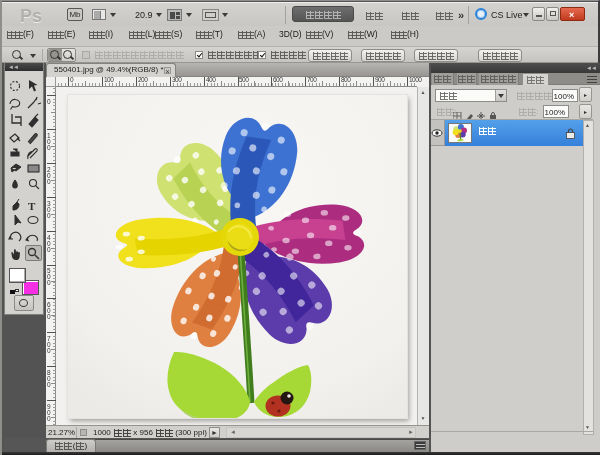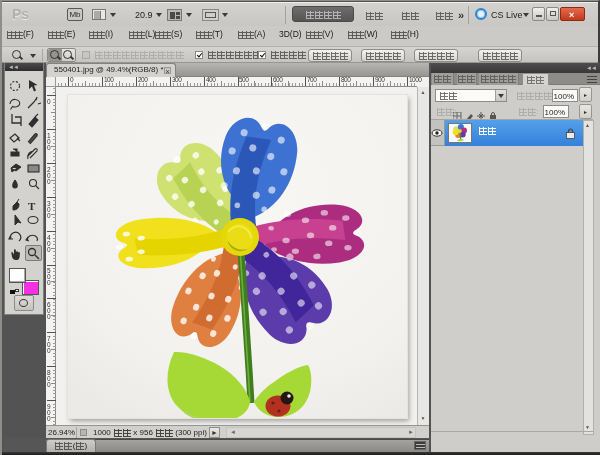--- a/index.html
+++ b/index.html
@@ -84,21 +84,21 @@
 
 #animbar{left:2px;top:437px;width:425px;height:14px;background:#565656;}
 #animstrip{position:absolute;left:42px;top:1px;width:383px;height:13px;background:linear-gradient(#a5a3a0,#8b8985);border-top:1px solid #4a4a48;}
 #animtab{position:absolute;left:42px;top:1px;width:50px;height:13px;background:linear-gradient(#ceccc8,#b4b2ae);
  border:1px solid #7a7875;border-bottom:none;border-radius:3px 3px 0 0;font-size:8px;color:#1c1c1c;text-align:center;line-height:12px;}
 #botborder{left:0;top:451px;width:600px;height:4px;background:linear-gradient(#3a3a3a,#111);}
 </style></head>
 <body>
 <div id="win">
   <div class="abs" id="titlebar">
-    <div class="abs" style="left:10px;top:3px;font-size:14px;font-weight:bold;color:#b2b0ac;text-shadow:0 1px 0 #eceae8;">Ps</div>
+    <div class="abs" style="left:18px;top:3px;font-size:18px;font-weight:bold;color:#b2b0ac;text-shadow:0 1px 0 #eceae8;">Ps</div>
     <div class="abs ticon" style="left:32px;margin-top:28px;">Br</div>
     <div class="abs ticon" style="left:65px;">Mb</div>
     <div class="abs" style="left:90px;top:6px;width:14px;height:11px;border:1px solid #777;background:#e8e8e6;">
       <div style="position:absolute;left:1px;top:1px;width:7px;height:8px;background:#aaa;border-right:1px solid #777;"></div>
       </div>
     <div class="abs caret" style="left:108px;top:10px;"></div>
     <div class="abs" style="left:133px;top:7px;font-size:9px;color:#222;">20.9</div>
     <div class="abs caret" style="left:154px;top:10px;"></div>
     <div class="abs" style="left:165px;top:6px;width:15px;height:12px;border:1px solid #777;background:#b8b8b4;">
       <div style="position:absolute;left:2px;top:2px;width:5px;height:7px;background:#4a4a4a;"></div>
@@ -347,21 +347,21 @@
         <path d="M 159.5,145 a 13 13 0 0 0 20,9 a 17 17 0 0 1 -20,-9 Z" fill="#978e1e" opacity=".75"></path>
         <path d="M 160,137 a 12.5 12.5 0 0 1 23,6" fill="none" stroke="#f8ef55" stroke-width="2" opacity=".8"></path>
       </svg>
     </div>
       </div>
     <div id="vsb">
       <div class="sba" style="top:1px;">▲</div>
         <div class="sba" style="top:327px;">▼</div>
     </div>
     <div id="statusbar">
-      <span style="position:absolute;left:2px;top:3px;">26.94%</span>
+      <span style="position:absolute;left:2px;top:3px;">21.27%</span>
       <div style="position:absolute;left:30px;top:1px;width:1px;height:11px;background:#a8a6a2;"></div>
       <div style="position:absolute;left:34px;top:3px;width:7px;height:7px;background:#b8b6b2;border:1px solid #908e8a;"></div>
       <span style="position:absolute;left:47px;top:3px;">1000 <i class="cj c8" style="opacity:.8"></i><i class="cj c8" style="opacity:.8"></i> x 956 <i class="cj c8" style="opacity:.8"></i><i class="cj c8" style="opacity:.8"></i> (300 ppi)</span>
       <div style="position:absolute;left:163px;top:1px;width:11px;height:11px;border:1px solid #908e8a;background:linear-gradient(#e8e7e5,#d0cecb);font-size:7px;text-align:center;line-height:10px;color:#333;">►</div>
       <div style="position:absolute;left:180px;top:1px;width:190px;height:11px;background:#d8d6d2;border:1px solid #c6c4c0;"></div>
       <span style="position:absolute;left:184px;top:3px;font-size:6px;color:#666;">◄</span>
       <span style="position:absolute;left:362px;top:3px;font-size:6px;color:#666;">►</span>
     </div>
   </div>
   <div class="abs" id="rpanel">

